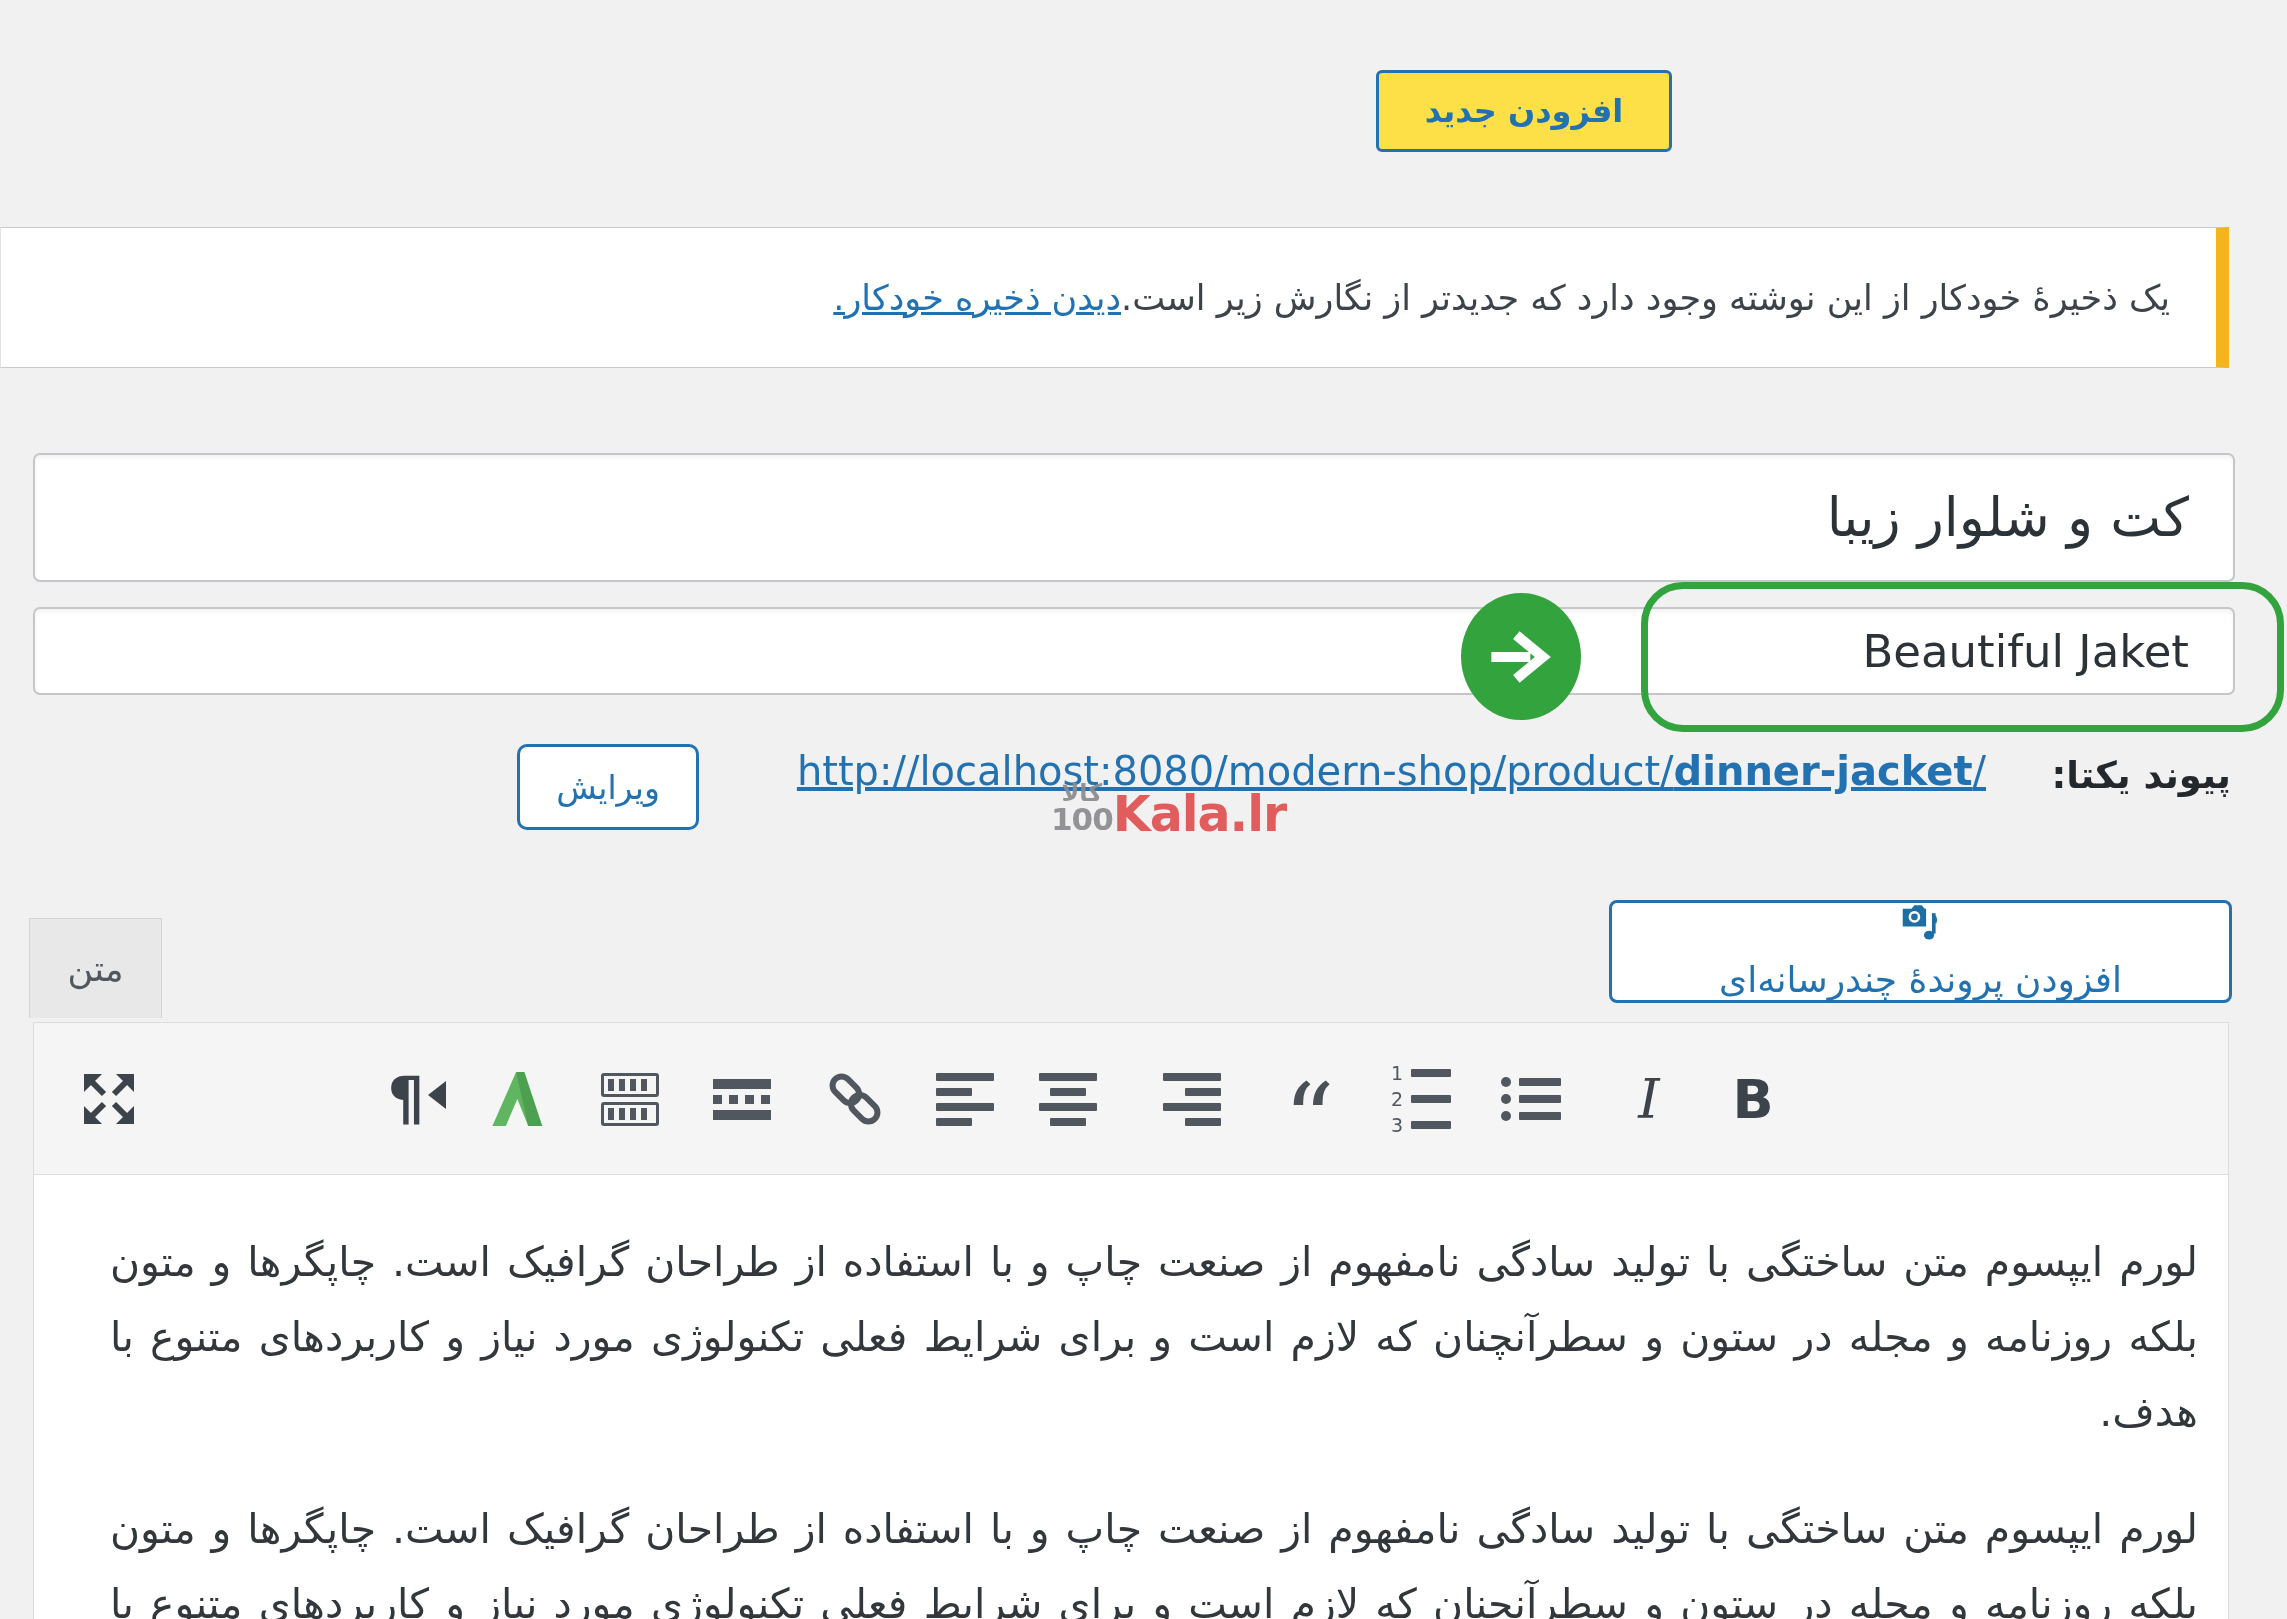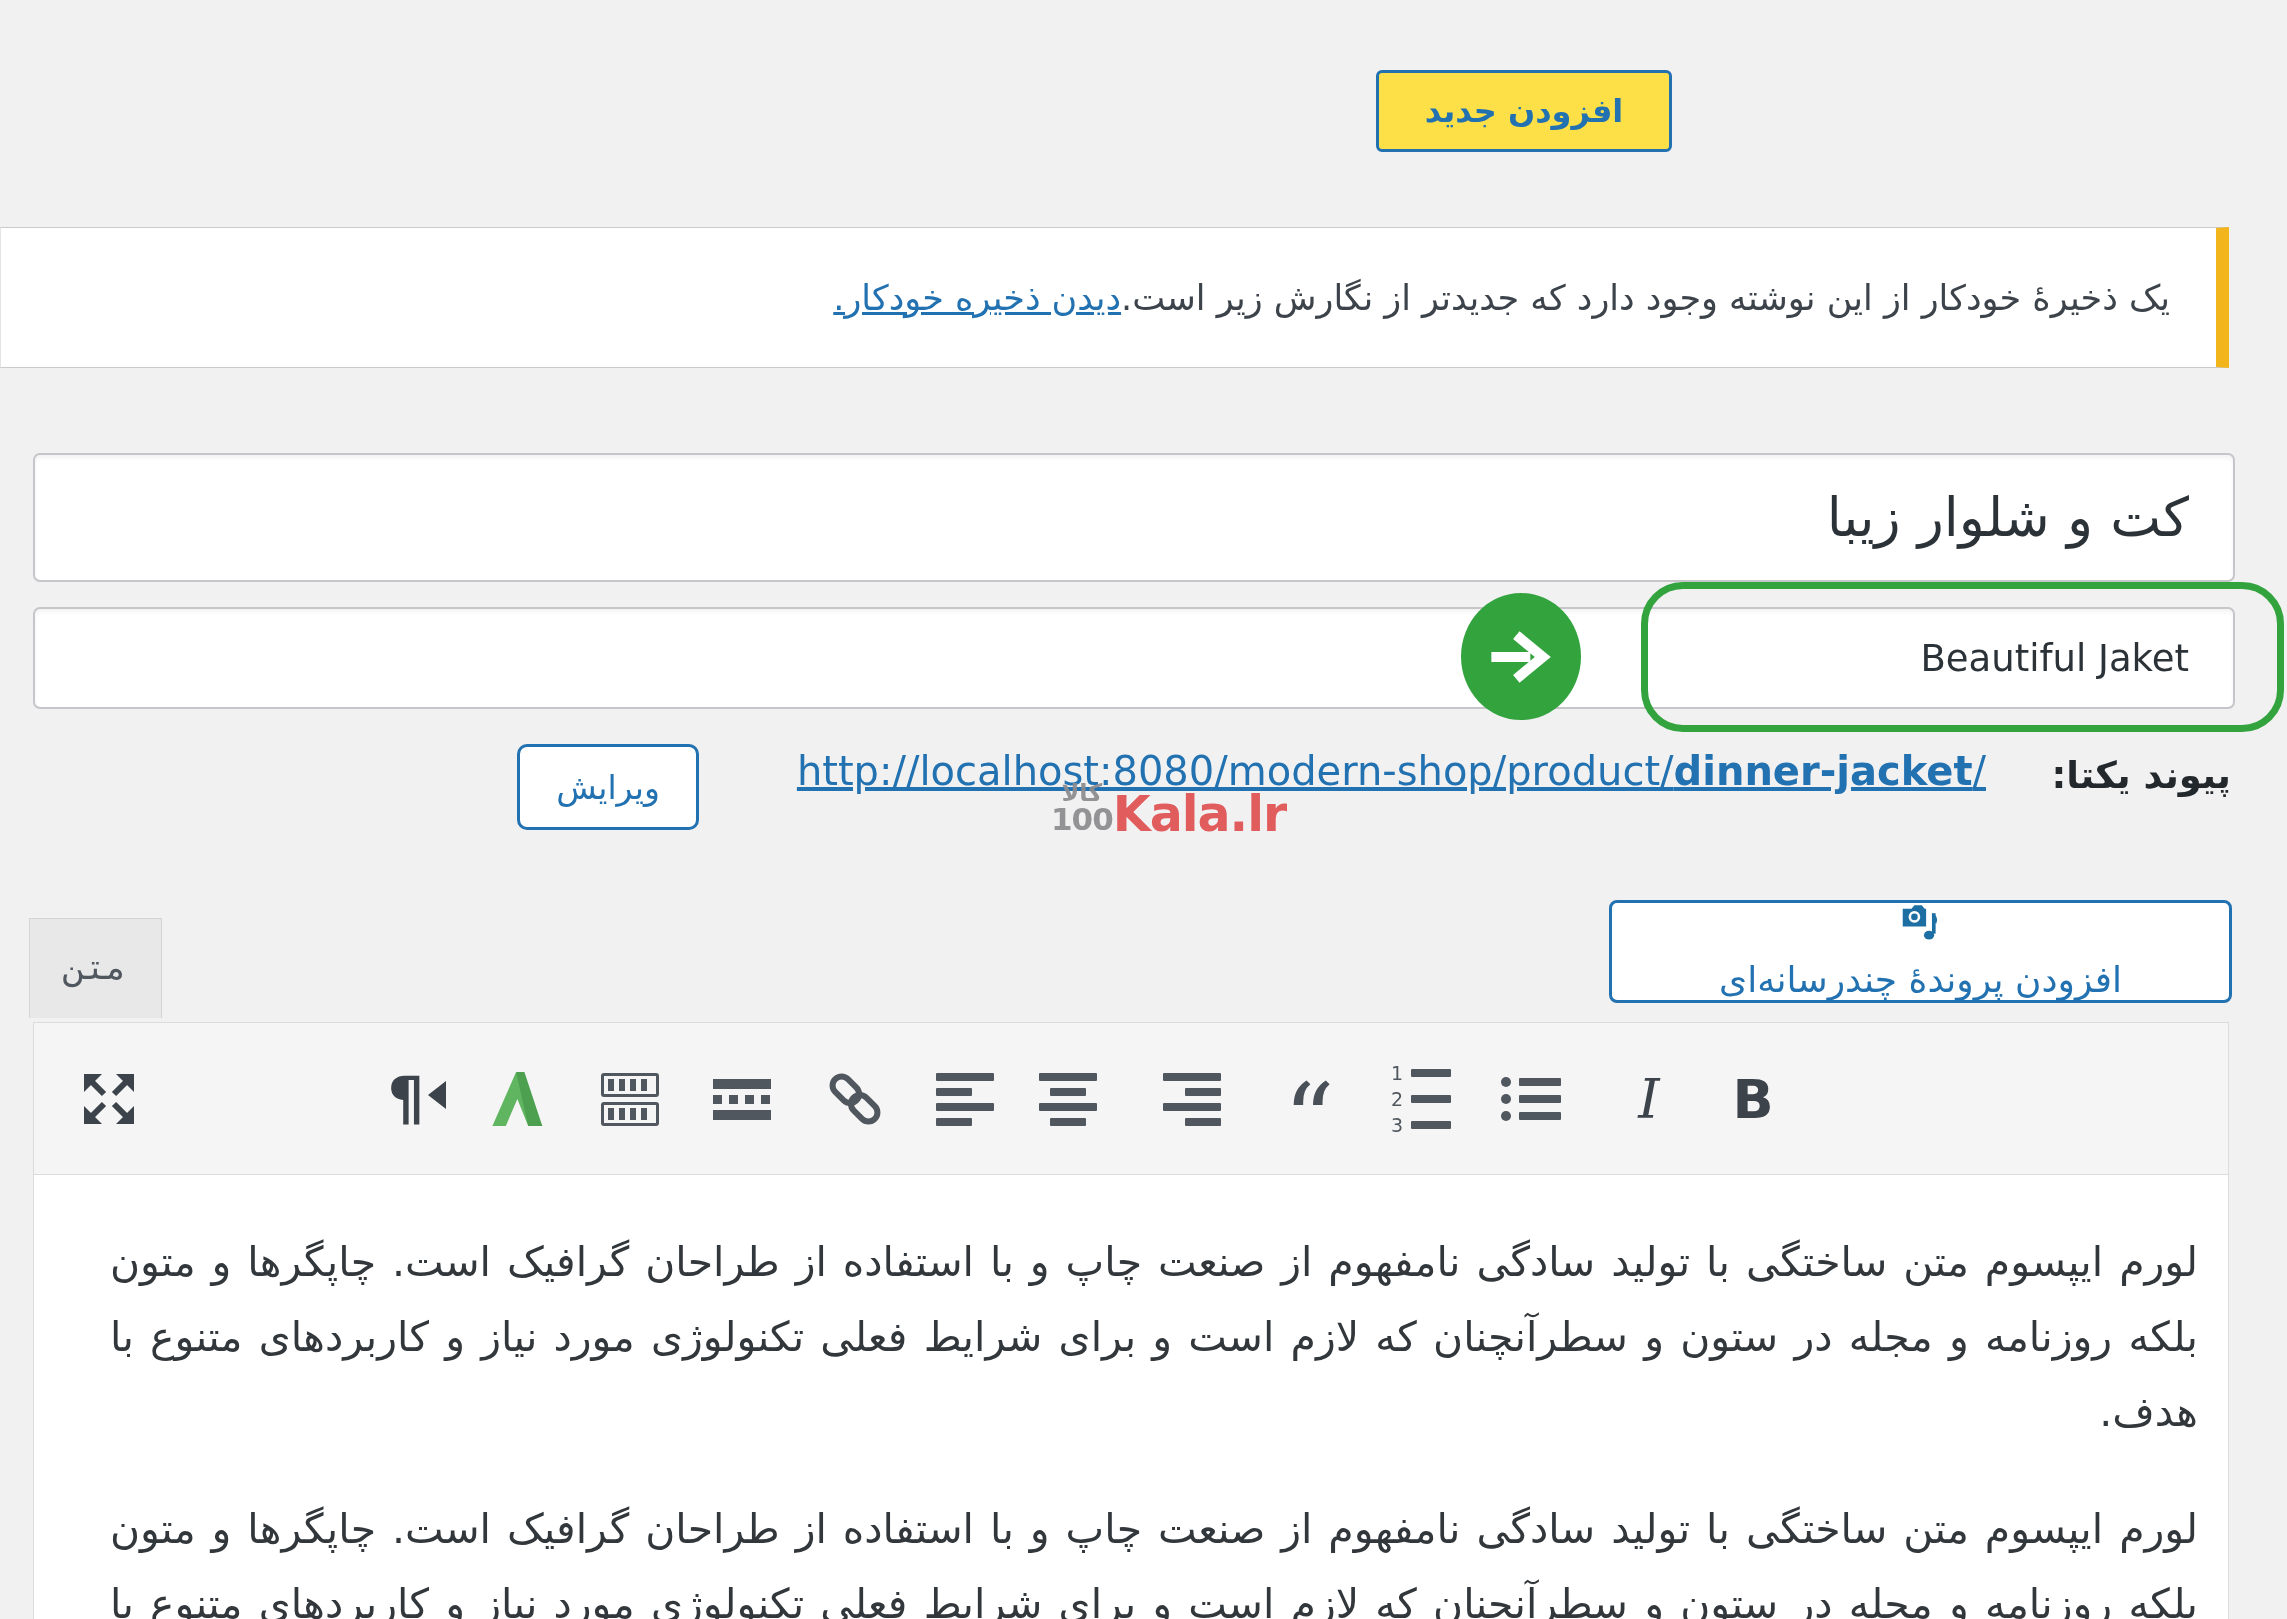--- a/index.html
+++ b/index.html
@@ -36,21 +36,21 @@
   .notice a { color:#2271b1; text-decoration:underline; cursor:pointer; }
 
   
   .wp-input {
     position:absolute; left:33px; width:2202px;
     background:#fff; border:2px solid #c6c6ca; border-radius:7px;
     box-shadow:inset 0 3px 4px rgba(0,0,0,.05);
     color:#2c3338; font-family:inherit; outline:none;
   }
   #title-input { top:453px; height:129px; font-size:54px; text-align:right; padding:0 44px; direction:rtl; }
-  #slug-input  { top:607px; height:102px; font-size:37px; text-align:right; padding:12px 44px; direction:ltr; }
+  #slug-input  { top:607px; height:88px; font-size:45px; text-align:right; padding:12px 44px; direction:ltr; }
 
   
   .anno-circle {
     position:absolute; left:1461px; top:593px; width:120px; height:127px;
     background:#33a33e; border-radius:50%;
     display:flex; align-items:center; justify-content:center;
   }
   .anno-box {
     position:absolute; left:1641px; top:582px; width:643px; height:150px;
     border:7px solid #33a33e; border-radius:42px; pointer-events:none;
@@ -90,21 +90,21 @@
     color:#2271b1; font-size:36px;
     display:flex; align-items:center; justify-content:center; gap:18px;
     cursor:pointer; font-family:inherit;flex-direction:column;
   }
 
   
   .tab {
     position:absolute; top:918px; display:flex; align-items:center; justify-content:center;
     font-size:35px; color:#50575e; cursor:pointer;
   }
-  .tab-text   { left:29px;  width:133px; height:100px; background:#e8e8e9; border:1px solid #d4d4d6; border-bottom:none;font-family:Liberation Mono, monospace; }
+  .tab-text   { left:29px;  width:133px; height:100px; background:#e8e8e9; border:1px solid #d4d4d6; border-bottom:none; }
   .tab-visual { left:176px; width:182px; height:105px; background:#f5f5f6; border:1px solid #dcdcde; border-bottom:none; z-index:2; }
 
   
   .editor {
     position:absolute; left:33px; top:1022px; width:2196px; height:598px;
     border:1px solid #dcdcde; background:#fff;
   }
   .toolbar {
     position:relative; width:100%; height:152px;
     background:#f5f5f6; border-bottom:1px solid #dcdcde;

